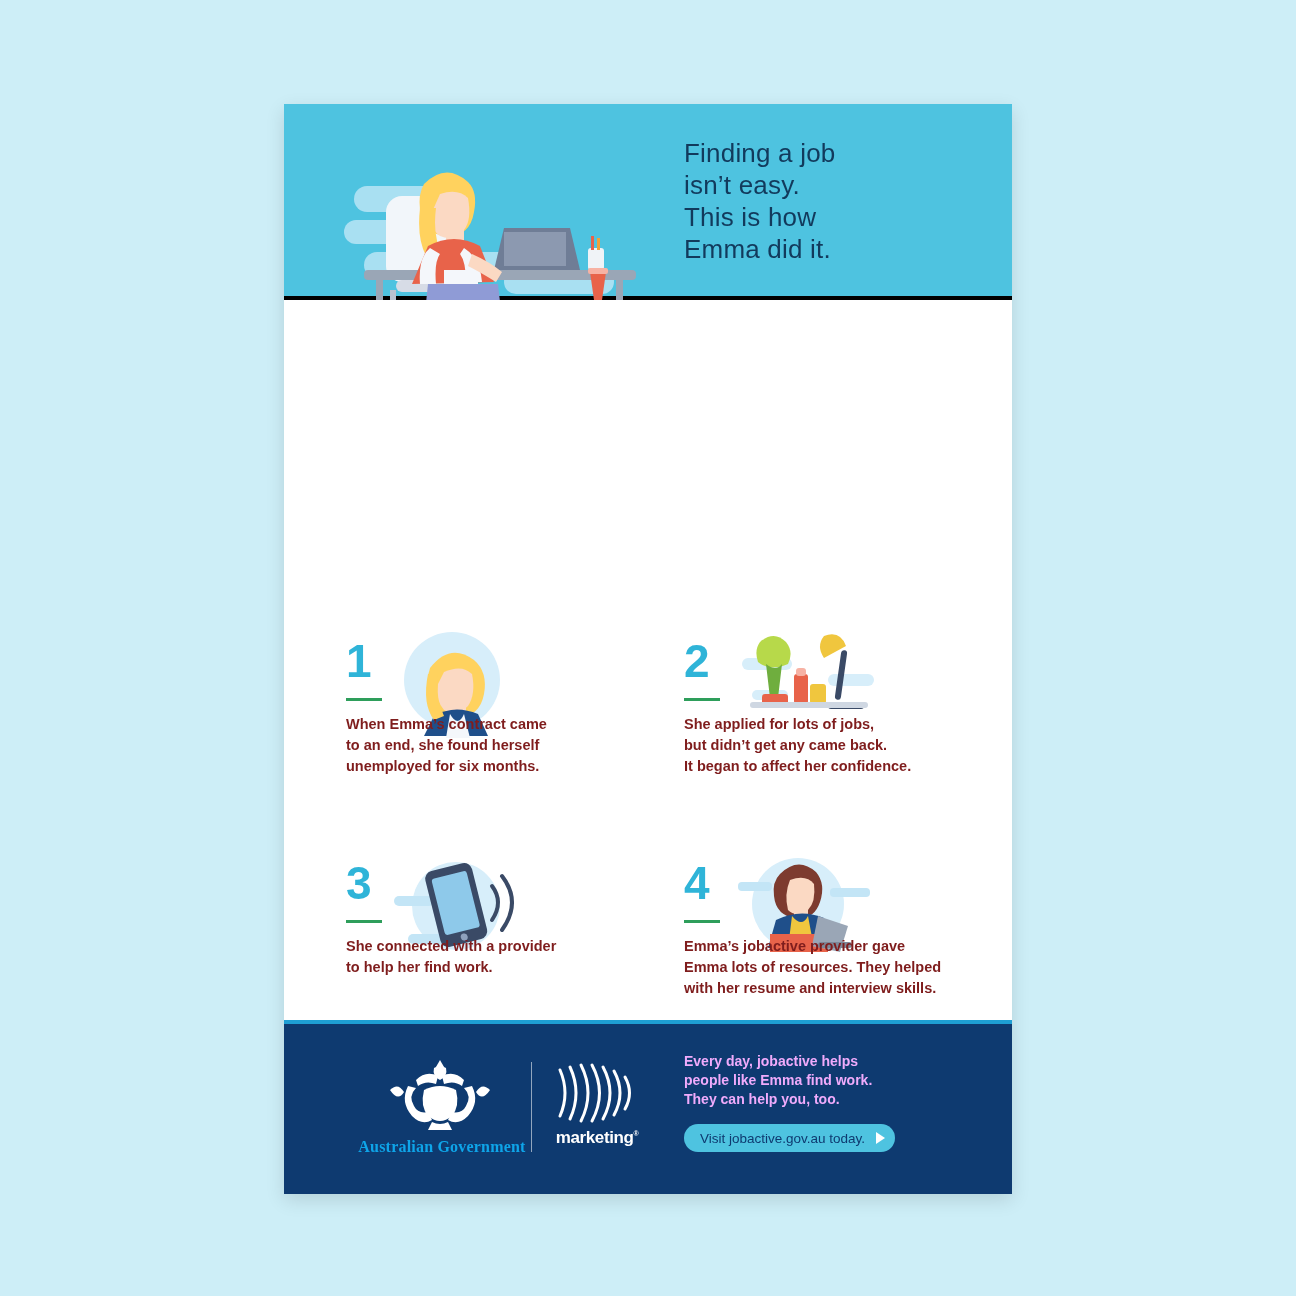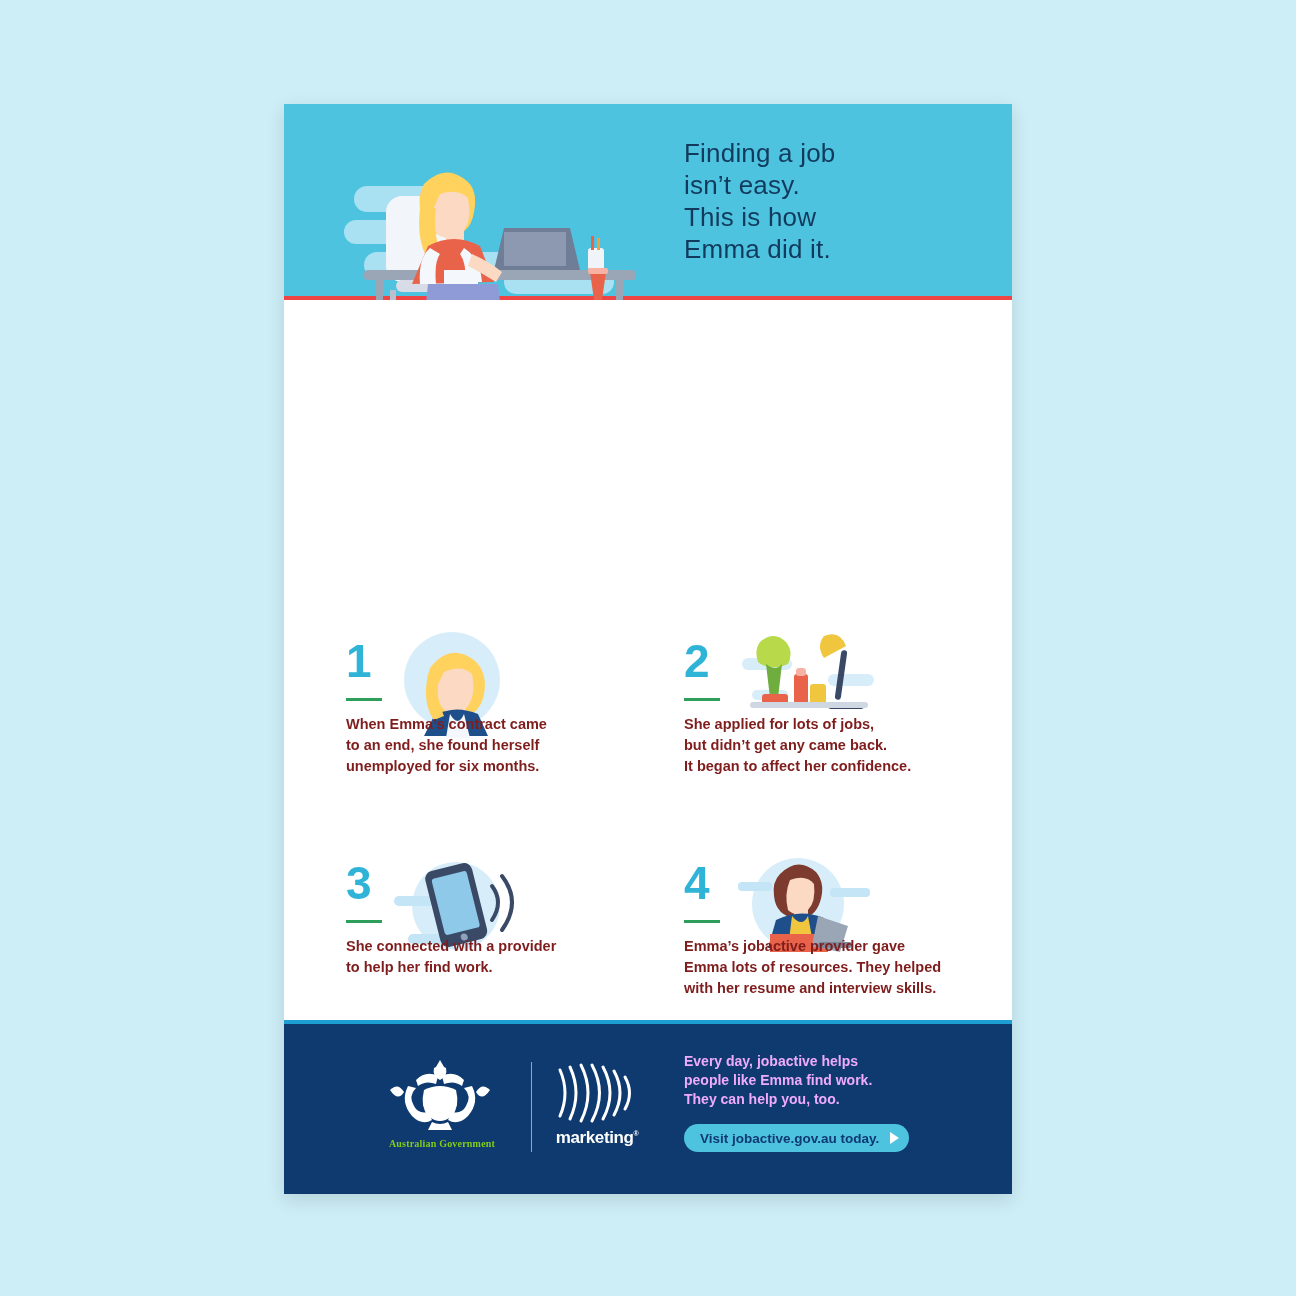--- a/index.html
+++ b/index.html
@@ -23,21 +23,21 @@
     background: #ffffff;
     box-shadow: 0 6px 18px rgba(0,0,0,0.12);
     overflow: hidden;
   }
 
   
   .header {
     position: relative;
     height: 192px;
     background: #4ec3e0;
-    border-bottom: 4px solid #ef4444;
+    border-bottom: 4px solid #000000;
   }
   .header-title {
     position: absolute;
     left: 400px;
     top: 33px;
     font-size: 26px;
     line-height: 32px;
     color: #123a5c;
     font-weight: 400;
     letter-spacing: 0.2px;
@@ -124,22 +124,22 @@
     top: 32px;
     width: 120px;
     height: 78px;
   }
   .gov-label {
     position: absolute;
     left: 58px;
     top: 114px;
     width: 200px;
     text-align: center;
-    color: #84cc16;
-    font-size: 10px;
+    color: #0ea5e9;
+    font-size: 16px;
     font-weight: 700;
     font-family: "Liberation Serif", serif;
     letter-spacing: 0.2px;
   }
   .divider {
     position: absolute;
     left: 247px;
     top: 38px;
     width: 1px;
     height: 90px;
@@ -181,21 +181,21 @@
     left: 400px;
     top: 100px;
     height: 28px;
     background: #4ec3e0;
     border-radius: 14px;
     display: flex;
     align-items: center;
     padding: 0 30px 0 16px;
     color: #0e3a70;
     font-size: 13.5px;
-    font-weight: 700;
+    font-weight: 400;
     cursor: pointer;
   }
   .cta .arrow {
     position: absolute;
     right: 10px;
     top: 8px;
     width: 0; height: 0;
     border-left: 9px solid #ffffff;
     border-top: 6px solid transparent;
     border-bottom: 6px solid transparent;

